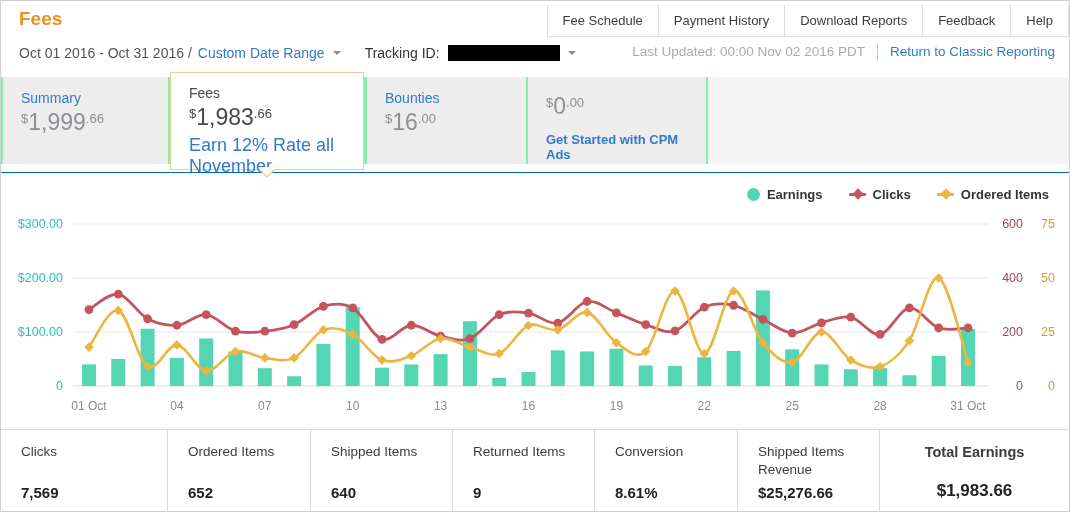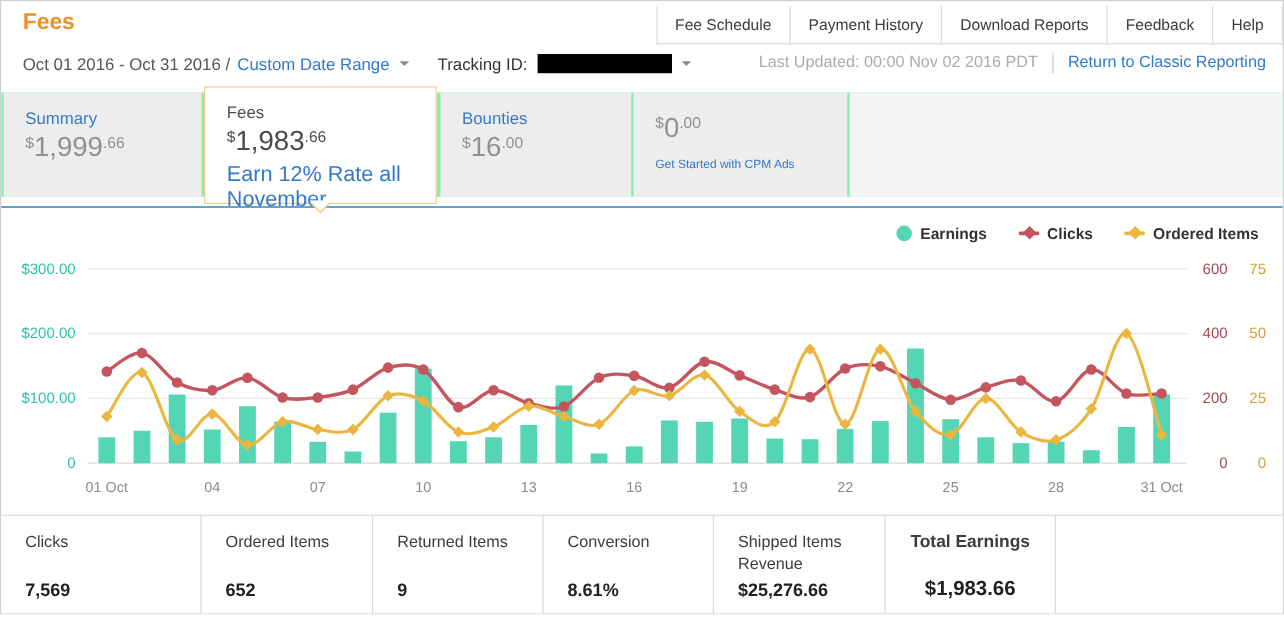--- a/index.html
+++ b/index.html
@@ -35,21 +35,21 @@
   .money .dec{font-size:13px;vertical-align:7px;}
   .fees-card{position:absolute;left:169px;top:-5px;width:194px;height:98px;background:#fff;
              border:1px solid #f2cd90;box-sizing:border-box;padding:12px 18px;z-index:3;cursor:pointer;}
   .fees-card .tab-label{color:#4a4a4a;}
   .fees-card .money{color:#4a4a4a;}
   .fees-card .promo{margin-top:4px;font-size:18px;}
   .fees-card::before{content:"";position:absolute;bottom:-18px;left:50%;margin-left:-9px;width:0;height:0;
              border:9px solid transparent;border-top-color:#f2cd90;}
   .fees-card::after{content:"";position:absolute;bottom:-16px;left:50%;margin-left:-9px;width:0;height:0;
              border:9px solid transparent;border-top-color:#fff;}
-  .cpm-link{margin-top:12px;font-size:10px;}
+  .cpm-link{margin-top:12px;font-size:13px;font-weight:bold;}
 
   .chart-section{position:absolute;top:171px;left:0;width:100%;height:250px;border-top:1px solid #0369a1;}
   .legend{position:absolute;top:14px;right:20px;display:flex;align-items:center;gap:26px;font-size:13px;
           font-weight:bold;color:#333;z-index:2;}
   .legend-item{display:flex;align-items:center;gap:7px;cursor:pointer;}
   .lg-circle{width:13px;height:13px;border-radius:50%;}
   .lg-line{position:relative;width:17px;height:3px;border-radius:1px;}
   .lg-diamond{position:absolute;left:5px;top:-3px;width:8px;height:8px;transform:rotate(45deg);}
   #chart-svg{position:absolute;top:0;left:0;}
 
@@ -289,20 +289,24 @@
   <div class="stats" id="stats-row">
       <div class="stat-cell">
         <div class="stat-label">Clicks</div>
         <div class="stat-value">7,569</div>
       </div>
       <div class="stat-cell">
         <div class="stat-label">Ordered Items</div>
         <div class="stat-value">652</div>
       </div>
       <div class="stat-cell">
+        <div class="stat-label">Shipped Items</div>
+        <div class="stat-value">640</div>
+      </div>
+      <div class="stat-cell">
         <div class="stat-label">Returned Items</div>
         <div class="stat-value">9</div>
       </div>
       <div class="stat-cell">
         <div class="stat-label">Conversion</div>
         <div class="stat-value">8.61%</div>
       </div>
       <div class="stat-cell">
         <div class="stat-label">Shipped Items Revenue</div>
         <div class="stat-value">$25,276.66</div>

